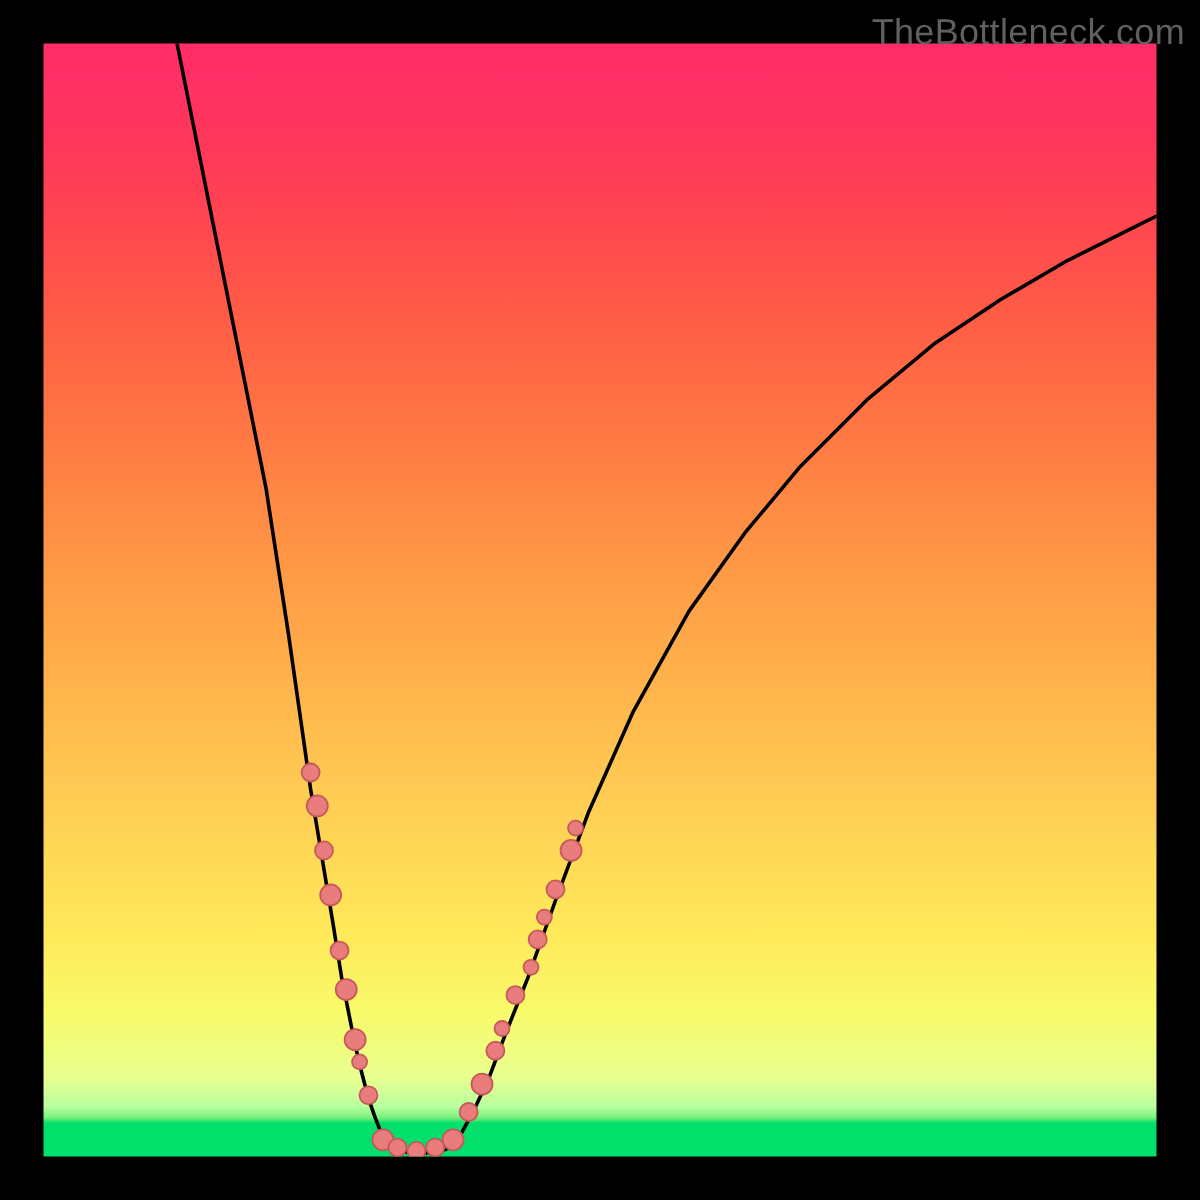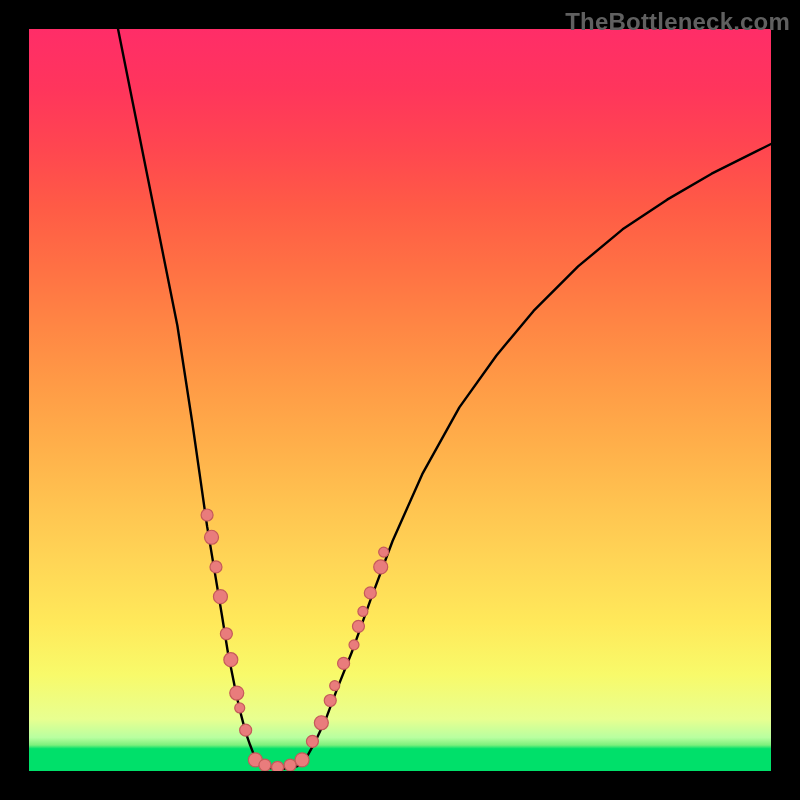--- a/index.html
+++ b/index.html
@@ -40,21 +40,21 @@
       #ff4650 84%,
       #ff355c 92%,
       #ff2d68 100%);
   }
   .watermark {
     position: absolute;
     top: 8px;
     right: 10px;
     color: #606060;
     font-size: 24px;
-    font-weight: 700;
+    font-weight: 400;
     letter-spacing: 0.2px;
     z-index: 50;
   }
   svg.curves {
     position: absolute;
     left: 0;
     top: 0;
     width: 742px;
     height: 742px;
     z-index: 10;

